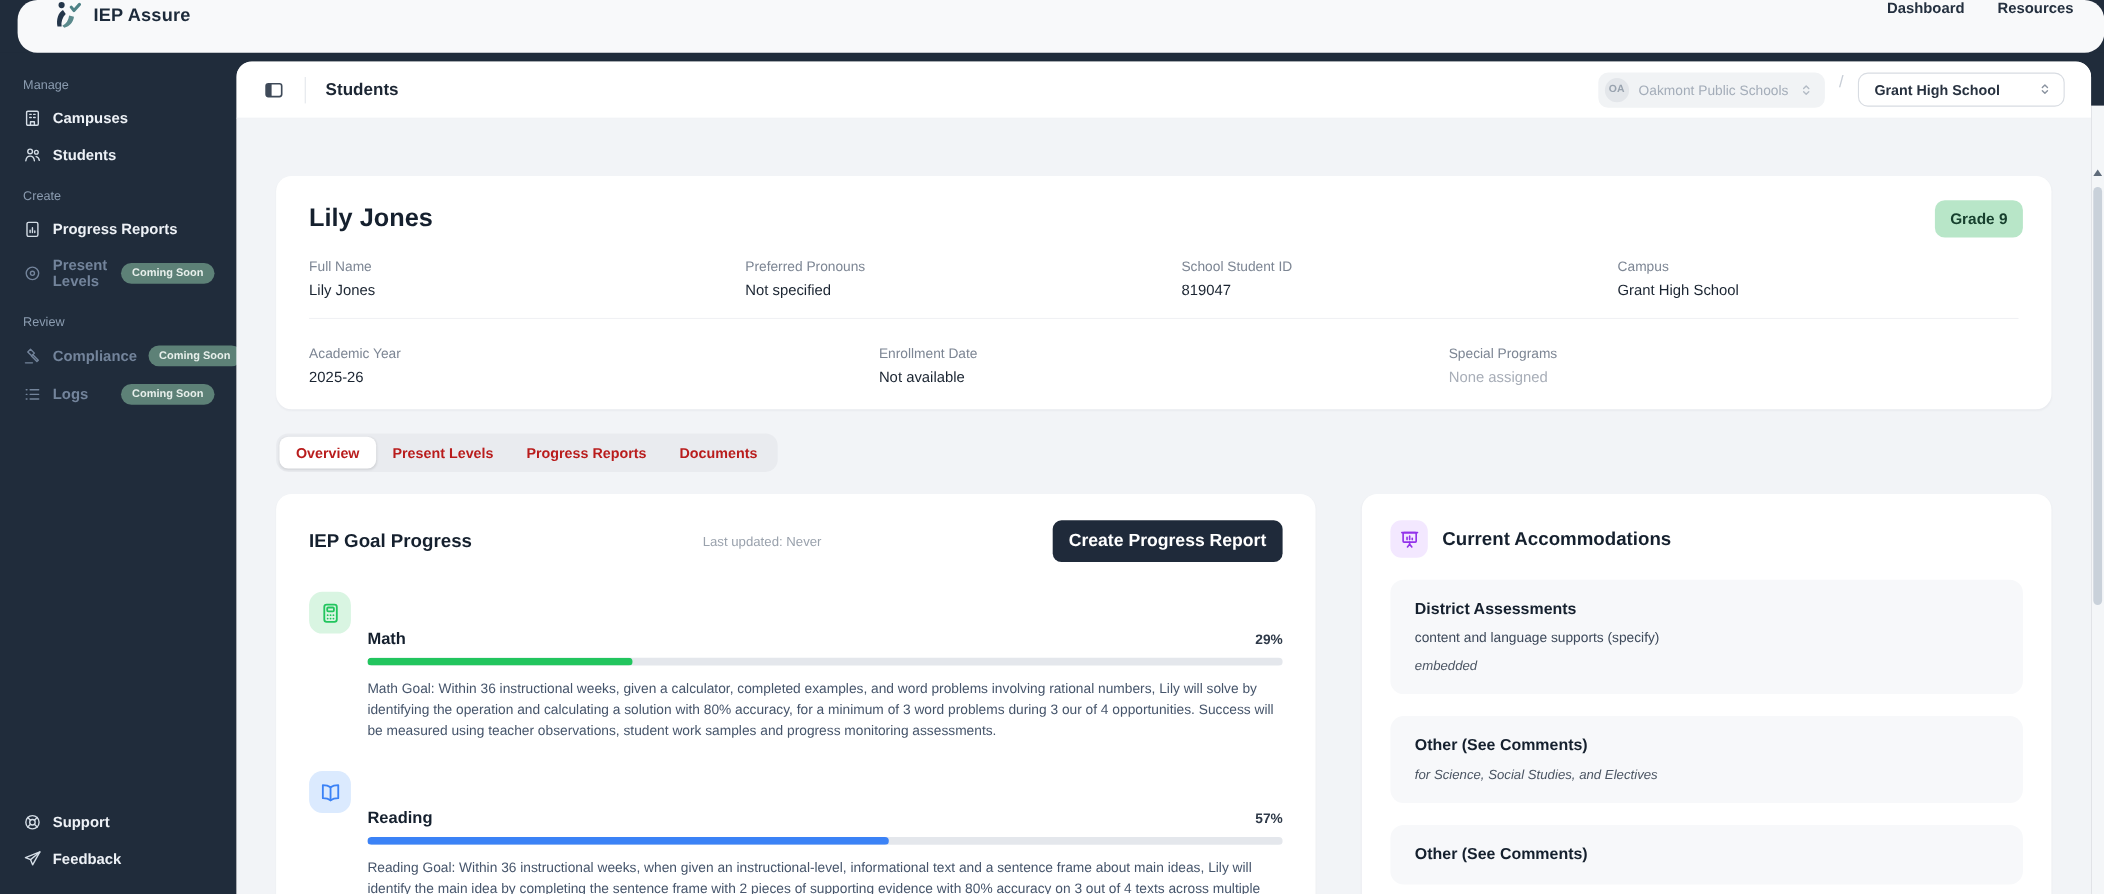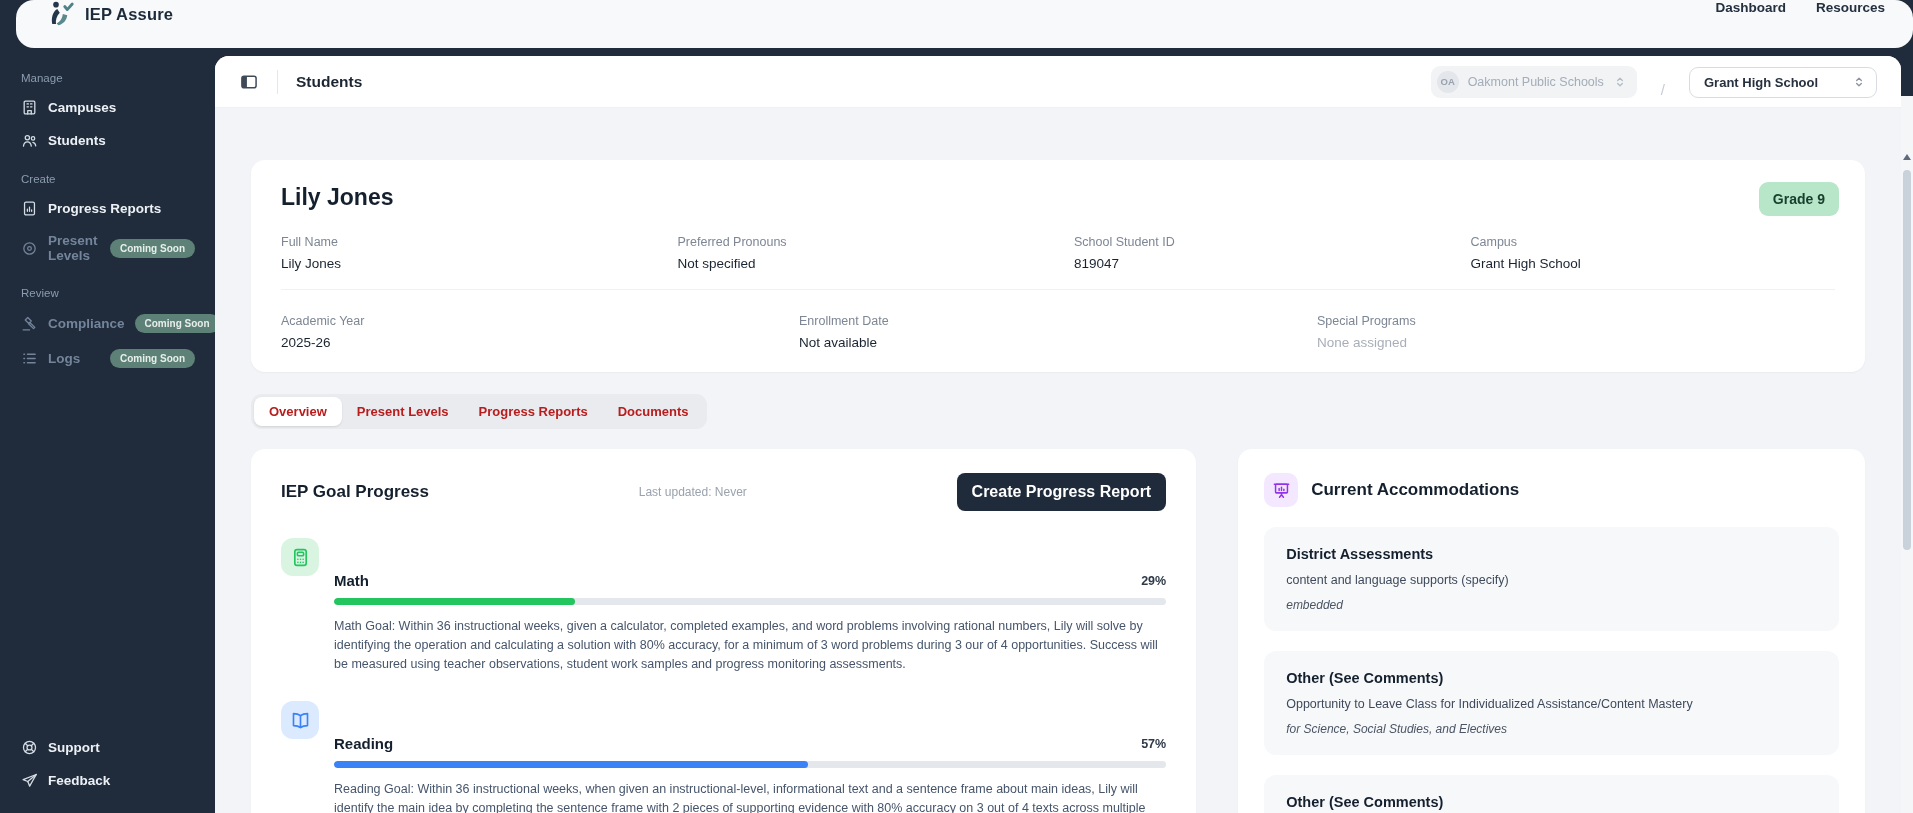--- a/index.html
+++ b/index.html
@@ -30,21 +30,21 @@
 
   
   .main-card { position:absolute; left:215px; top:8px; right:12px; bottom:0; background:#fff;
     border-radius:14px 14px 0 0; overflow:hidden; display:flex; flex-direction:column; }
   .topbar { height:52px; flex:none; background:#fff; display:flex; align-items:center; padding:0 24px;
     border-bottom:1px solid #eef0f3; }
   .toggle-btn { width:20px; height:20px; color:#3f4a59; cursor:pointer; }
   .toggle-btn svg { width:100%; height:100%; }
   .topbar-divider { width:1px; height:24px; background:#e3e7ec; margin:0 18px; }
   .topbar-title { font-size:15.5px; font-weight:700; color:#1c2633; }
-  .topbar-right { margin-left:auto; display:flex; align-items:flex-end; gap:24px; }
+  .topbar-right { margin-left:auto; display:flex; align-items:flex-start; gap:13px; }
   .select-district { display:flex; align-items:center; gap:9px; background:#f1f3f5; border-radius:9px;
     padding:5px 10px 5px 6px; min-width:200px; cursor:pointer; }
   .avatar-oa { width:22px; height:22px; border-radius:50%; background:#e3e6ea; color:#98a2ae; font-size:9.5px;
     font-weight:700; display:flex; align-items:center; justify-content:center; flex:none; }
   .select-district .sel-label { font-size:12.5px; color:#a4adb9; white-space:nowrap; }
   .chevrons { width:14px; height:14px; color:#b3bbc5; margin-left:auto; flex:none; }
   .chevrons svg { width:100%; height:100%; }
   .crumb-sep { color:#c7cdd6; font-size:15px; }
   .select-campus { display:flex; align-items:center; gap:9px; background:#fff; border:1px solid #d8dce2;
     border-radius:9px; padding:7px 10px 7px 14px; min-width:188px; cursor:pointer; }
@@ -399,21 +399,20 @@
           </div>
 
           <div class="acc-item">
             <div class="acc-item-title">District Assessments</div>
             <div class="acc-item-desc">content and language supports (specify)</div>
             <div class="acc-item-note">embedded</div>
           </div>
 
           <div class="acc-item">
             <div class="acc-item-title">Other (See Comments)</div>
-            <div class="acc-item-desc">Opportunity to Leave Class for Individualized Assistance/Content Mastery</div>
             <div class="acc-item-note">for Science, Social Studies, and Electives</div>
           </div>
 
           <div class="acc-item">
             <div class="acc-item-title">Other (See Comments)</div>
 
           </div>
         </section>
 
       </div>

